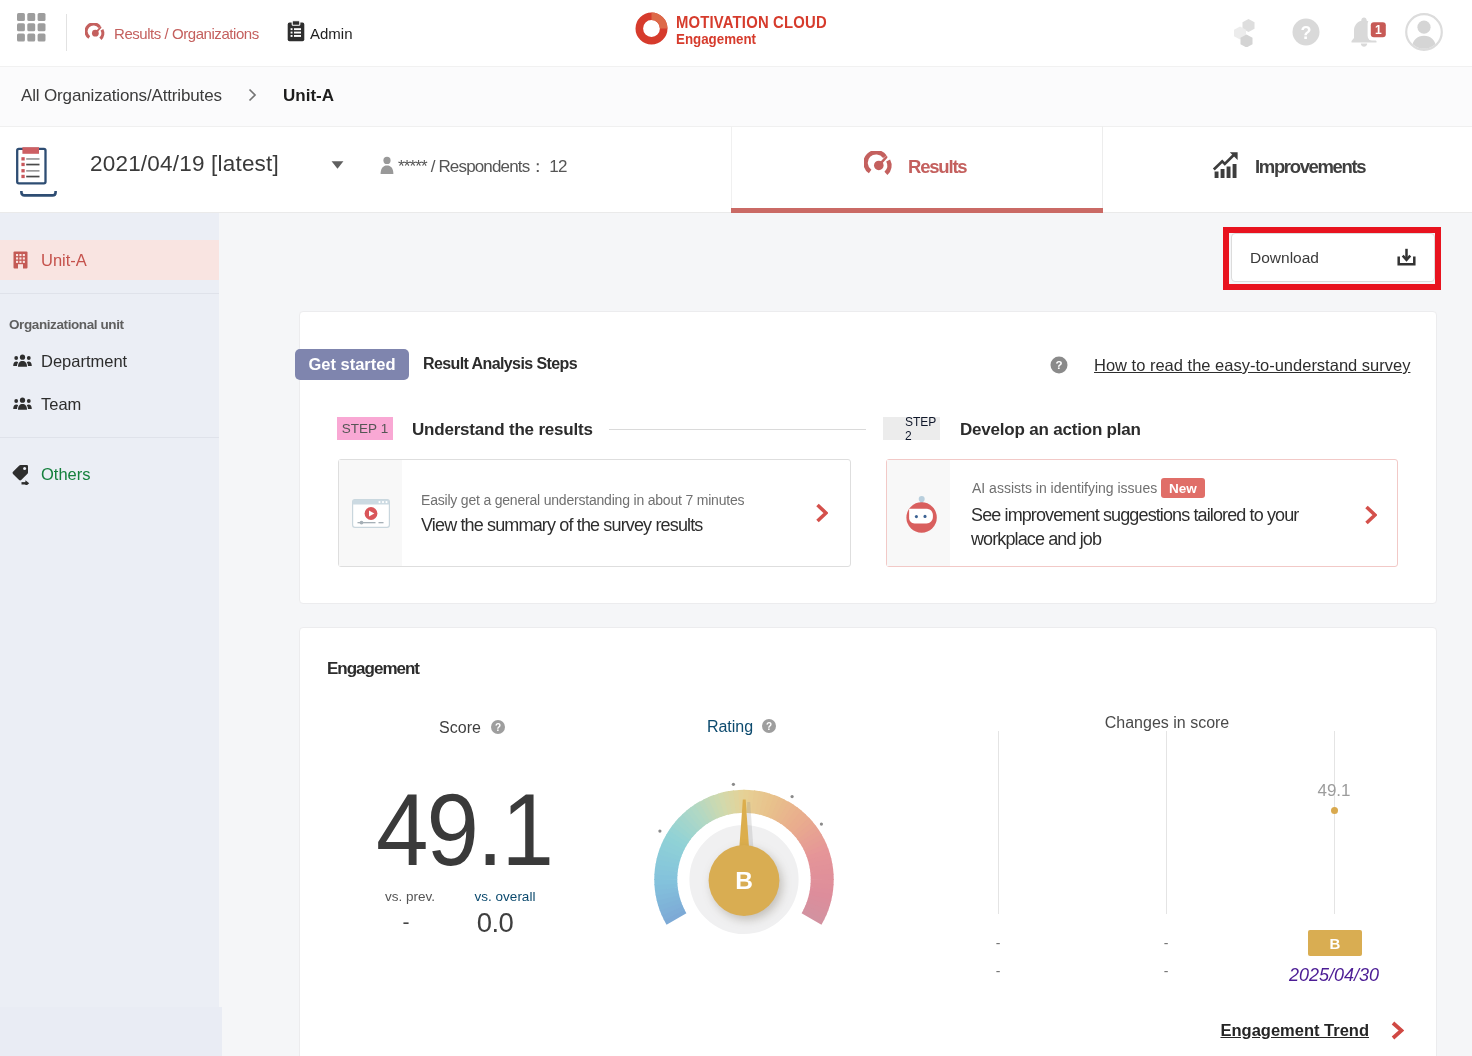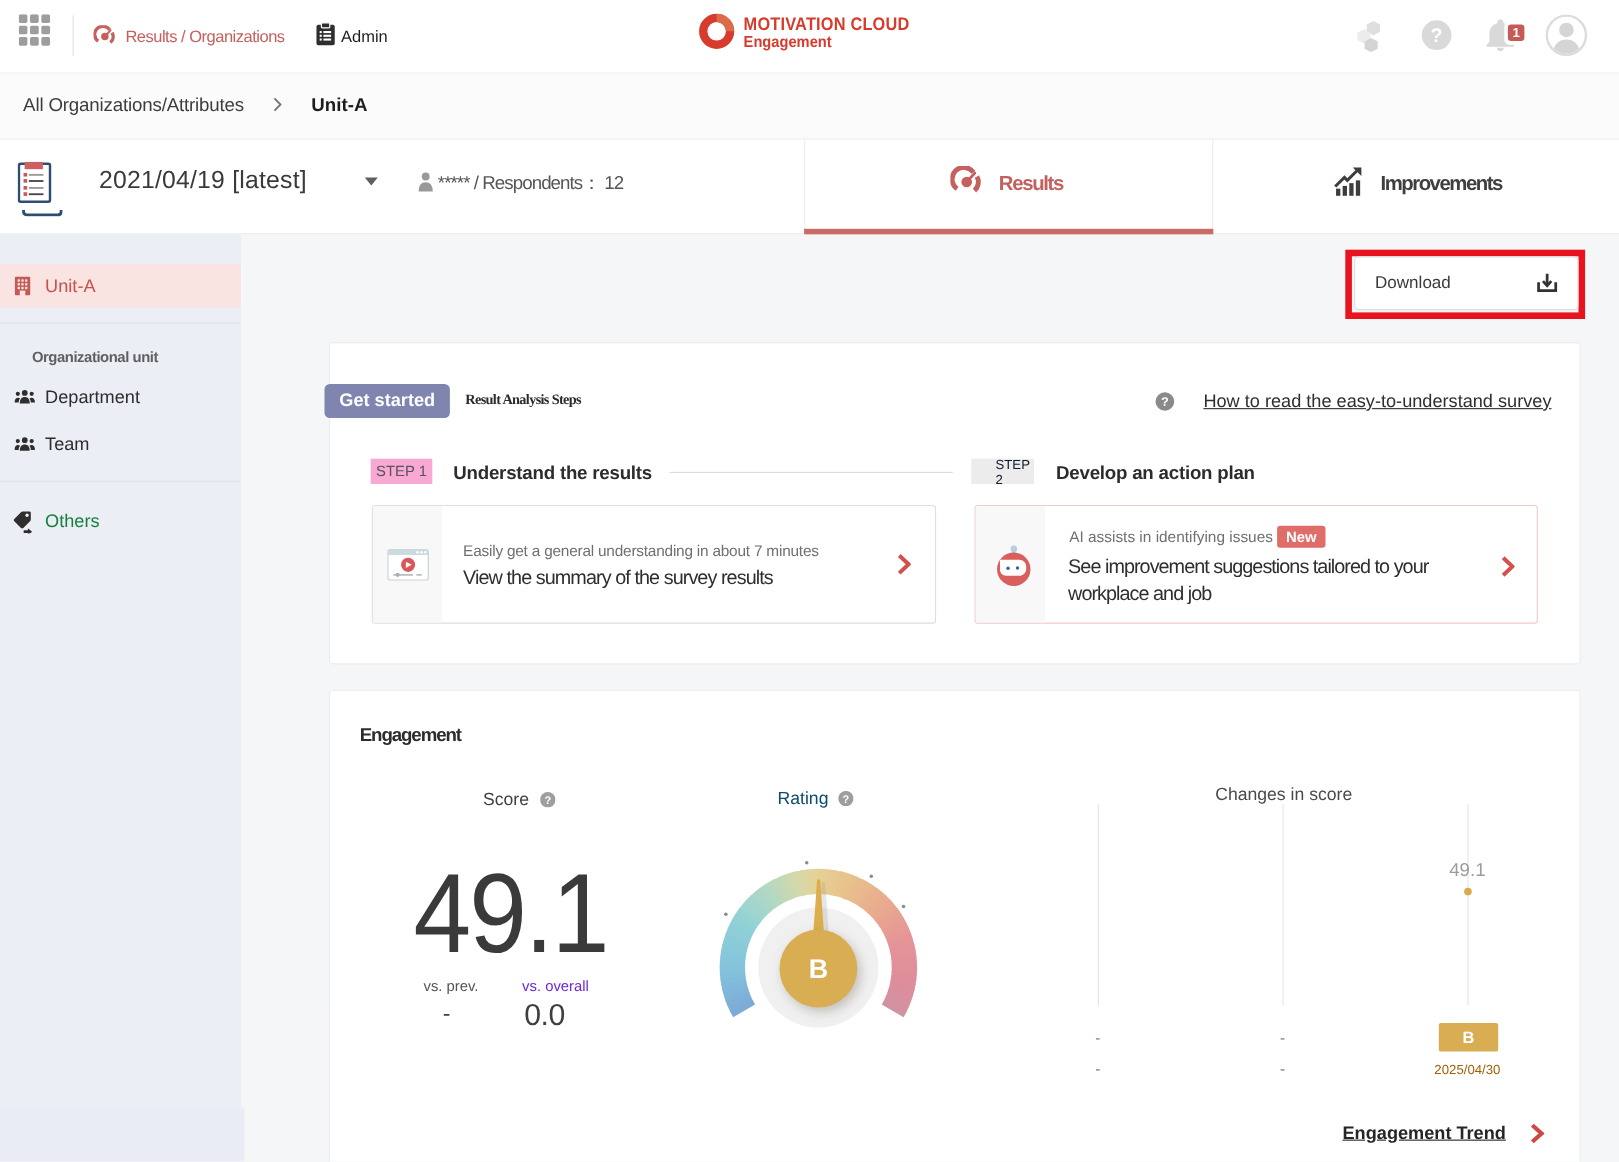--- a/index.html
+++ b/index.html
@@ -150,21 +150,21 @@
         <rect x="6.4" y="6.4" width="2.1" height="2.1"></rect>
         <rect x="9.8" y="6.4" width="2.1" height="2.1"></rect>
     <rect x="3" y="9.8" width="2.1" height="2.1"></rect>
         <rect x="6.4" y="9.8" width="2.1" height="2.1"></rect>
         <rect x="9.8" y="9.8" width="2.1" height="2.1"></rect>
     <rect x="5" y="13.2" width="5" height="4.8"></rect>
   </g>
 </svg>
 <div class="abs vc" style="left:41px;top:240px;height:40px;font-size:16.5px;color:#c5524c;">Unit-A</div>
 <div class="abs" style="left:0;top:293px;width:219px;height:1px;background:#dfe2ea;"></div>
-<div class="abs b" style="left:9px;top:317px;font-size:13.5px;color:#5f5f5f;letter-spacing:-0.4px;margin-left:20px;">Organizational unit</div>
+<div class="abs b" style="left:9px;top:317px;font-size:13.5px;color:#5f5f5f;letter-spacing:-0.4px;">Organizational unit</div>
 <svg class="abs" style="left:13px;top:353px;" width="19" height="15" viewBox="0 0 19 15">
   <g fill="#2e2e2e">
     <circle cx="9.5" cy="4.2" r="2.6"></circle>
         <path d="M5 13.8 C5 9.8 6.8 8 9.5 8 C12.2 8 14 9.8 14 13.8 Z"></path>
     <circle cx="3.2" cy="5" r="1.9"></circle>
         <path d="M0.2 13 C0.2 10 1.5 8.6 3.4 8.6 C4.1 8.6 4.7 8.8 5.2 9.2 C4.4 10.3 4 11.7 4 13 Z"></path>
     <circle cx="15.8" cy="5" r="1.9"></circle>
         <path d="M18.8 13 C18.8 10 17.5 8.6 15.6 8.6 C14.9 8.6 14.3 8.8 13.8 9.2 C14.6 10.3 15 11.7 15 13 Z"></path>
   </g>
 </svg>
@@ -193,21 +193,21 @@
 <div class="abs" style="left:1231px;top:233px;width:204px;height:49px;background:#fff;border:1px solid #dcdcdc;border-radius:4px;"></div>
 <div class="abs vc" style="left:1250px;top:233px;height:49px;font-size:15.5px;color:#3a3a3a;">Download</div>
 <svg class="abs" style="left:1396px;top:247px;" width="21" height="20" viewBox="0 0 21 20">
   <path d="M2.7 9.6 L2.7 17.2 L18.3 17.2 L18.3 9.6" fill="none" stroke="#333" stroke-width="2.5"></path>
   <path d="M10.5 1.8 L10.5 12.4" stroke="#333" stroke-width="2.5"></path>
   <path d="M6.7 8.6 L10.5 12.8 L14.3 8.6" fill="none" stroke="#333" stroke-width="2.5"></path>
 </svg>
 
 <div class="abs" style="left:299px;top:311px;width:1138px;height:293px;background:#fff;border:1px solid #ececee;border-radius:4px;"></div>
 <div class="abs cc b" style="left:295px;top:349px;width:114px;height:31px;background:#7f85ae;border-radius:5px;font-size:16.5px;color:#fff;text-align:center;">Get started</div>
-<div class="abs b" style="left:423px;top:355px;font-size:13px;color:#2c2c2c;letter-spacing:-0.6px;font-family:Liberation Serif, serif;">Result Analysis Steps</div>
+<div class="abs b" style="left:423px;top:355px;font-size:16px;color:#2c2c2c;letter-spacing:-0.6px;">Result Analysis Steps</div>
 <svg class="abs" style="left:1050px;top:356px;" width="18" height="18" viewBox="0 0 18 18">
   <circle cx="9" cy="9" r="8.5" fill="#8a8a8a"></circle>
   <text x="9" y="13.3" font-size="11.5" font-weight="bold" fill="#fff" text-anchor="middle" font-family="Liberation Sans">?</text>
 </svg>
 <div class="abs" style="left:1078px;top:356px;font-size:16.5px;color:#2e2e2e;text-decoration:underline;margin-left:16px;">How to read the easy-to-understand survey</div>
 <div class="abs cc" style="left:337px;top:417px;width:56px;height:23px;background:#f9a8d4;font-size:13.5px;color:#555;">STEP 1</div>
 <div class="abs b" style="left:412px;top:420px;font-size:17px;color:#2c2c2c;letter-spacing:-0.2px;">Understand the results</div>
 <div class="abs" style="left:609px;top:429px;width:257px;height:1px;background:#dadada;"></div>
 <div class="abs cc" style="left:883px;top:417px;width:57px;height:23px;background:#ececec;font-size:12px;color:#0f172a;padding-left:22px;">STEP 2</div>
 <div class="abs b" style="left:960px;top:420px;font-size:17px;color:#2c2c2c;letter-spacing:-0.2px;">Develop an action plan</div>
@@ -252,21 +252,21 @@
 <div class="abs" style="left:299px;top:627px;width:1138px;height:500px;background:#fff;border:1px solid #ececee;border-radius:4px;"></div>
 <div class="abs b" style="left:327px;top:659px;font-size:17px;color:#2c2c2c;letter-spacing:-1.0px;">Engagement</div>
 <div class="abs" style="left:380px;top:719px;width:160px;text-align:center;font-size:16px;color:#3f3f3f;">Score</div>
 <svg class="abs" style="left:491px;top:720px;" width="14" height="14" viewBox="0 0 14 14">
   <circle cx="7" cy="7" r="7" fill="#9e9e9e"></circle>
   <text x="7" y="11" font-size="10" font-weight="bold" fill="#fff" text-anchor="middle" font-family="Liberation Sans">?</text>
 </svg>
 <div class="abs" style="left:314px;top:771px;width:300px;text-align:center;font-size:102.5px;color:#3a3a3a;transform:scaleX(0.92);transform-origin:center;letter-spacing:-2px;">49.1</div>
 <div class="abs" style="left:350px;top:889px;width:120px;text-align:center;font-size:13.5px;color:#555;">vs. prev.</div>
 <div class="abs" style="left:346px;top:910px;width:120px;text-align:center;font-size:21px;color:#444;">-</div>
-<div class="abs" style="left:445px;top:889px;width:120px;text-align:center;font-size:13.5px;color:#6d28d9;">vs. overall</div>
+<div class="abs" style="left:445px;top:889px;width:120px;text-align:center;font-size:13.5px;color:#0c4a6e;">vs. overall</div>
 <div class="abs" style="left:435px;top:907px;width:120px;text-align:center;font-size:27.5px;color:#3f3f3f;letter-spacing:-0.5px;">0.0</div>
 <div class="abs" style="left:650px;top:718px;width:160px;text-align:center;font-size:16px;color:#0c4a6e;">Rating</div>
 <svg class="abs" style="left:762px;top:719px;" width="14" height="14" viewBox="0 0 14 14">
   <circle cx="7" cy="7" r="7" fill="#9e9e9e"></circle>
   <text x="7" y="11" font-size="10" font-weight="bold" fill="#fff" text-anchor="middle" font-family="Liberation Sans">?</text>
 </svg>
 
 <svg class="abs" style="left:624px;top:762px;" width="240" height="180" viewBox="0 0 240 180">
 <defs>
         <filter id="arcblur" x="-10%" y="-10%" width="120%" height="120%">
@@ -360,21 +360,21 @@
   <text x="120" y="127" font-size="24.5" font-weight="bold" fill="#fff" text-anchor="middle" font-family="Liberation Sans">B</text>
 </svg>
 
 <div class="abs" style="left:1086px;top:714px;width:162px;text-align:center;font-size:16px;color:#4a4a4a;">Changes in score</div>
 <div class="abs" style="left:998px;top:731px;width:1px;height:183px;background:#e4e4e4;"></div>
 <div class="abs" style="left:1166px;top:731px;width:1px;height:183px;background:#e4e4e4;"></div>
 <div class="abs" style="left:1334px;top:731px;width:1px;height:183px;background:#e4e4e4;"></div>
 <div class="abs" style="left:1274px;top:781px;width:120px;text-align:center;font-size:17px;color:#9c9c9c;">49.1</div>
 <div class="abs" style="left:1331px;top:807px;width:7.2px;height:7.2px;border-radius:50%;background:#d9a94e;"></div>
 <div class="abs cc b" style="left:1308px;top:930px;width:54px;height:26px;background:#d9ad52;border-radius:2px;font-size:15px;color:#fff;">B</div>
-<div class="abs" style="left:1274px;top:965px;width:120px;text-align:center;font-size:12px;color:#a16207;">2025/04/30</div>
+<div class="abs" style="left:1274px;top:965px;width:120px;text-align:center;font-size:18px;color:#4c1d95;font-style:italic;">2025/04/30</div>
 <div class="abs" style="left:968px;top:935px;width:60px;text-align:center;font-size:14px;color:#777;">-</div>
 <div class="abs" style="left:1136px;top:935px;width:60px;text-align:center;font-size:14px;color:#777;">-</div>
 <div class="abs" style="left:968px;top:963px;width:60px;text-align:center;font-size:14px;color:#777;">-</div>
 <div class="abs" style="left:1136px;top:963px;width:60px;text-align:center;font-size:14px;color:#777;">-</div>
 <div class="abs b" style="left:1169px;top:1021px;width:200px;text-align:right;font-size:16.5px;color:#252525;text-decoration:underline;">Engagement Trend</div>
 <svg class="abs" style="left:1390px;top:1021px;" width="14" height="19" viewBox="0 0 14 19">
   <path d="M3 2 L11.5 9.5 L3 17" fill="none" stroke="#d04843" stroke-width="3.8"></path>
 </svg>
 
 </div>

